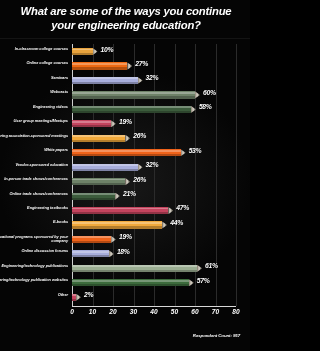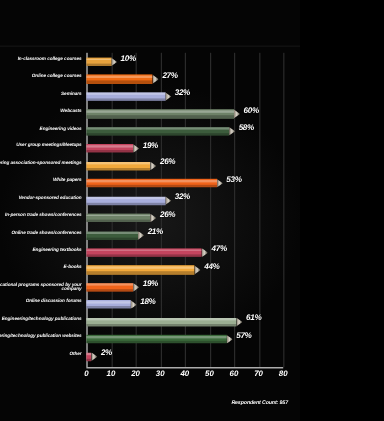--- a/index.html
+++ b/index.html
@@ -51,20 +51,21 @@
   .topline{position:absolute;left:0;top:38px;width:250px;height:1px;background:#141414;}
 </style>
 </head>
 <body>
 
 <div id="page">
 
   <div id="glow"></div>
   <div class="topline"></div>
 
+  <div class="title">What are some of the ways you continue your engineering education?</div>
 
   <div class="plot">
     <div class="grid" id="gridlines">
         <div class="gl axis0" style="left: 0px;"></div>
         <div class="gl" style="left: 20.5px;"></div>
         <div class="gl" style="left: 41px;"></div>
         <div class="gl" style="left: 61.5px;"></div>
         <div class="gl" style="left: 82px;"></div>
         <div class="gl" style="left: 102.5px;"></div>
         <div class="gl" style="left: 123px;"></div>

